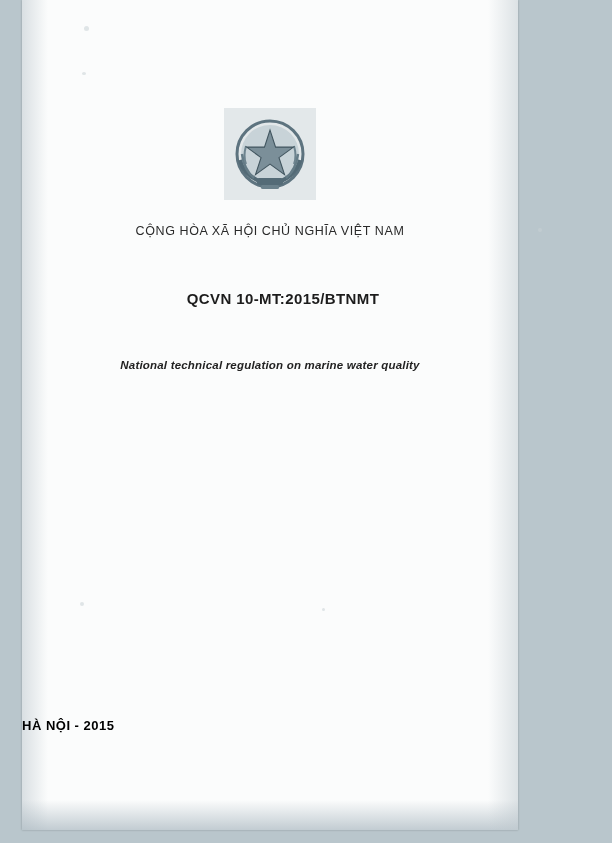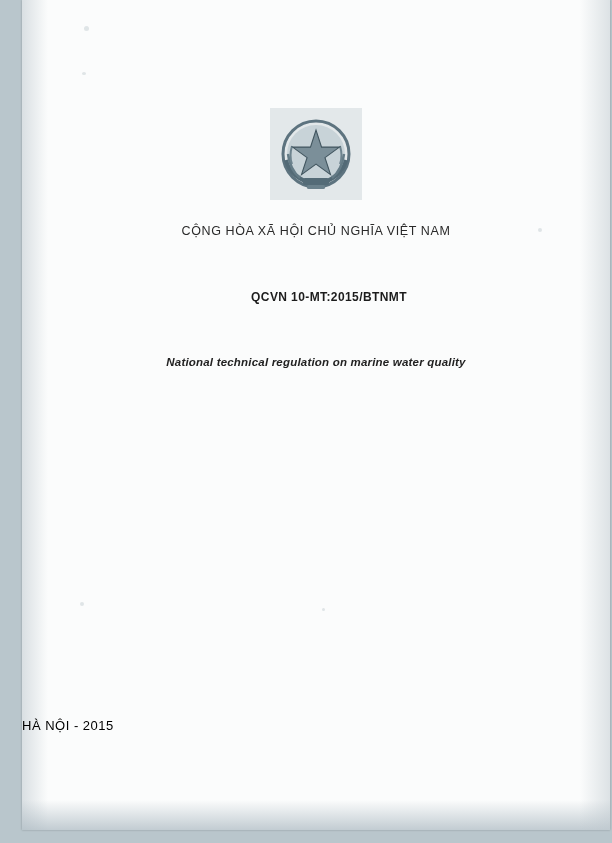--- a/index.html
+++ b/index.html
@@ -10,21 +10,21 @@
     width: 612px;
     height: 843px;
     background: #b9c6cc;
     font-family: "Liberation Sans", sans-serif;
     overflow: hidden;
   }
   .scan-sheet {
     position: absolute;
     left: 22px;
     top: 0px;
-    width: 588px;
+    width: 496px;
     height: 830px;
     background: #fbfcfc;
     box-shadow: 0 0 2px rgba(0,0,0,0.25);
   }
   
   .scan-sheet:before {
     content: "";
     position: absolute;
     left: 0; top: 0; bottom: 0;
     width: 26px;
@@ -68,21 +68,21 @@
   .emblem svg { display: block; }
   .nation-line {
     margin-top: 24px;
     font-size: 12.5px;
     letter-spacing: 0.6px;
     font-weight: 400;
     color: #2a2a2a;
   }
   .code-line {
     margin-top: 52px;
-    font-size: 12px;
+    font-size: 15px;
     font-weight: bold;
     letter-spacing: 0.4px;
     margin-left: 26px;
   }
   .title-block {
     margin-top: 52px;
     font-size: 15px;
     font-weight: bold;
     line-height: 1.75;
     letter-spacing: 0.3px;
@@ -93,21 +93,21 @@
     font-style: italic;
     font-weight: bold;
     color: #222;
     letter-spacing: 0.2px;
   }
   .place-year {
     position: absolute;
     left: 0; right: 0;
     top: 718px;
     font-size: 13px;
-    font-weight: normal;
+    font-weight: bold;
     letter-spacing: 0.5px;
   }
   .speck {
     position: absolute;
     background: #c9d2d6;
     border-radius: 50%;
     opacity: 0.55;
   }
 </style>
 </head>

